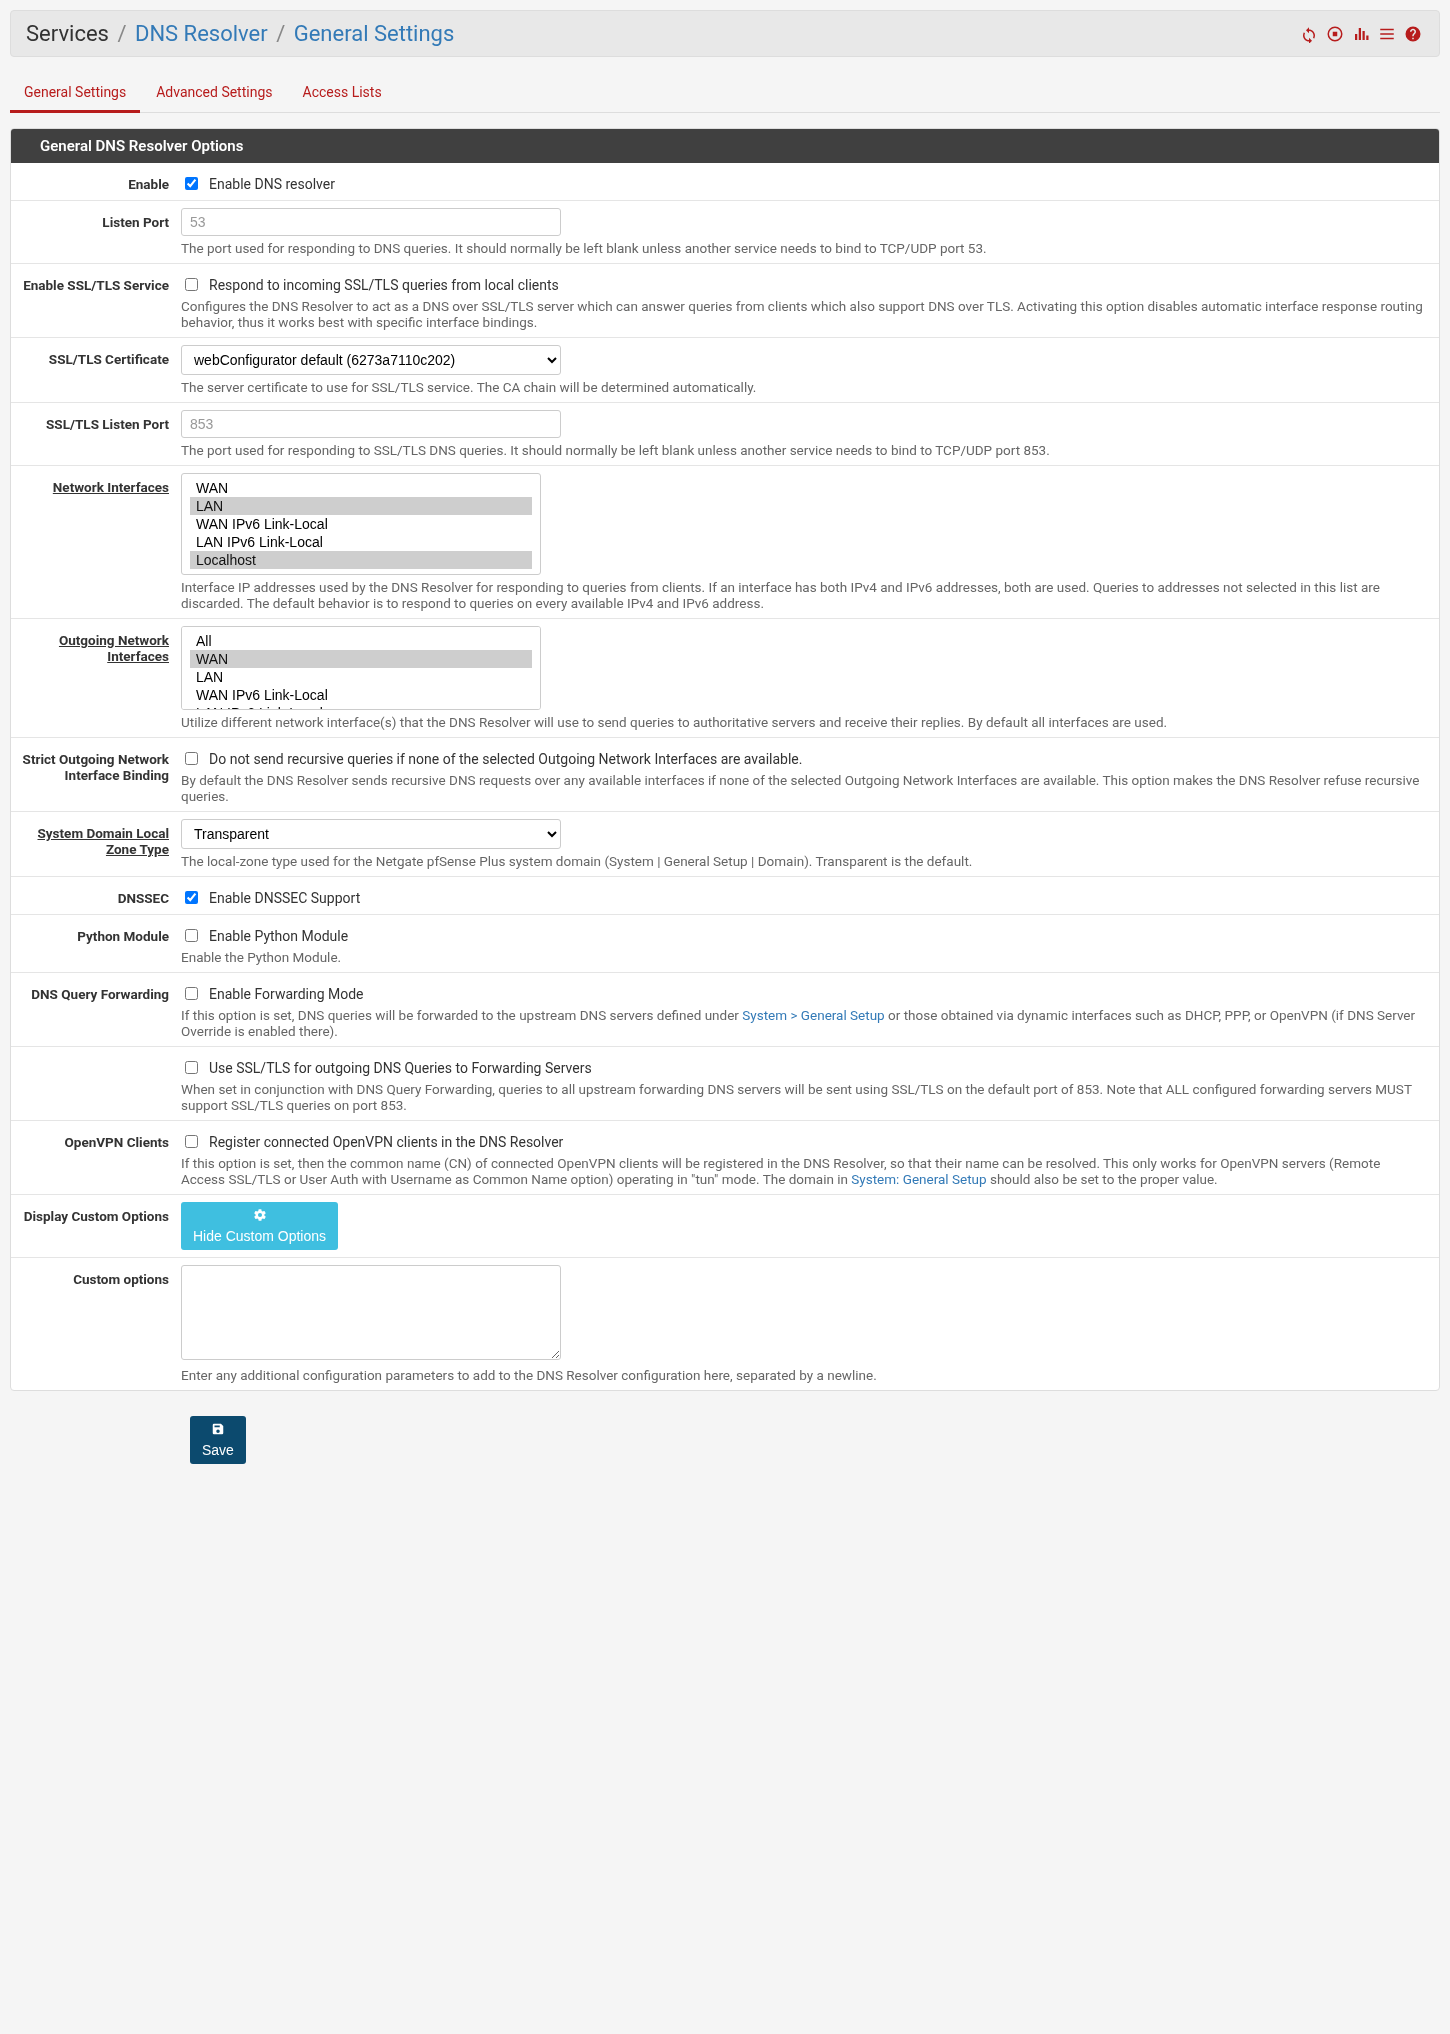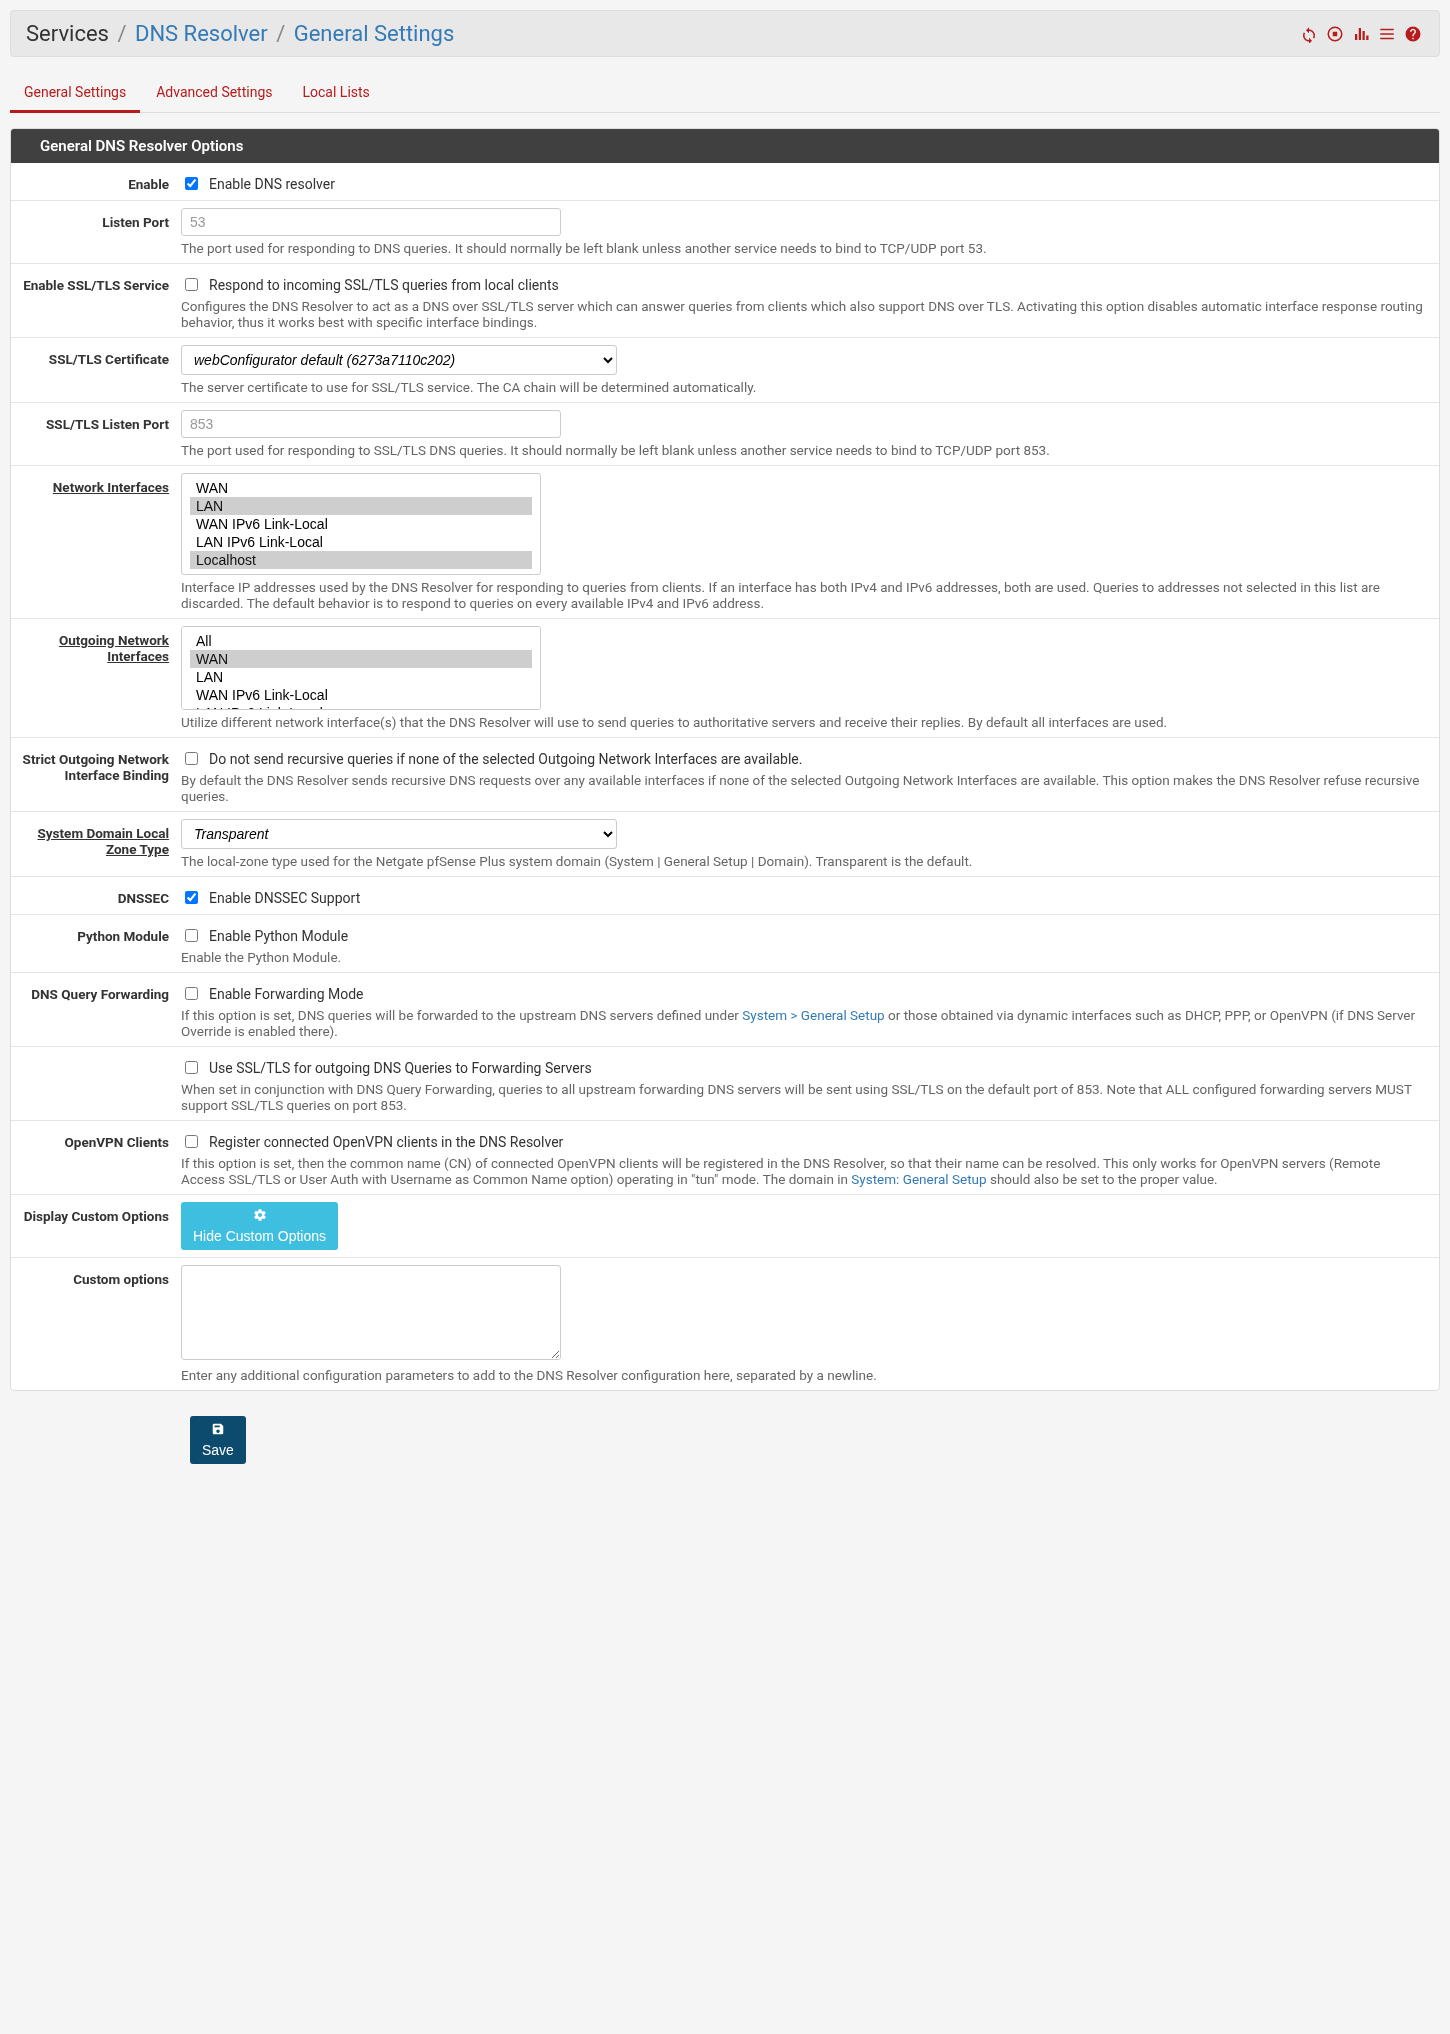--- a/index.html
+++ b/index.html
@@ -44,21 +44,21 @@
   }
   input[type=text]::placeholder { color:#999; font-style: normal; }
   select[multiple] { height:auto; }
   select[multiple] option { padding:1px 6px; }
   .btn { display:inline-flex; align-items:center; gap:6px; border:none; border-radius:3px; padding:6px 12px; font-size:14px; cursor:pointer; color:#fff;flex-direction:column; }
   .btn-info { background:#3fbfe0; }
   .btn-primary { background:#0c4a6e;justify-content:space-between; }
   .icon-gear,.icon-save { display:inline-block; width:14px; height:14px; }
   .icon-gear svg, .icon-save svg { width:14px; height:14px; fill:#fff; display:block; }
   textarea.custom { width: 380px; height: 95px; resize: both; }
-  select.medium { width: 436px; font-style: italic; }
+  select.medium { width: 380px; }
   input.medium { width: 380px; }
   select.multi { width: 360px; }
   .footer-row { padding: 10px 0 0 180px; }
   .checkbox-line { display:flex; align-items:center; gap:8px; padding-top:4px; }
 </style>
 </head>
 <body>
 
 <div class="page-header">
   <div class="breadcrumb">
@@ -93,21 +93,21 @@
         <svg viewBox="0 0 24 24">
           <path d="M12 2a10 10 0 100 20 10 10 0 000-20zm1 17h-2v-2h2v2zm2.07-7.75l-.9.92C13.45 12.9 13 13.5 13 15h-2v-.5c0-1.1.45-2.1 1.17-2.83l1.24-1.26c.37-.36.59-.86.59-1.41 0-1.1-.9-2-2-2s-2 .9-2 2H8c0-2.21 1.79-4 4-4s4 1.79 4 4c0 .88-.36 1.68-.93 2.25z"></path>
         </svg>
       </span>
   </div>
 </div>
 
 <div class="tabs">
   <a class="tab active">General Settings</a>
   <a class="tab">Advanced Settings</a>
-  <a class="tab">Local Lists</a>
+  <a class="tab">Access Lists</a>
 </div>
 
 <div class="panel">
   <div class="panel-heading">General DNS Resolver Options</div>
 
   <div class="form-group first">
     <div class="label-col">Enable</div>
     <div class="field-col">
       <div class="checkbox-line">
         <input type="checkbox" checked="" style="">

